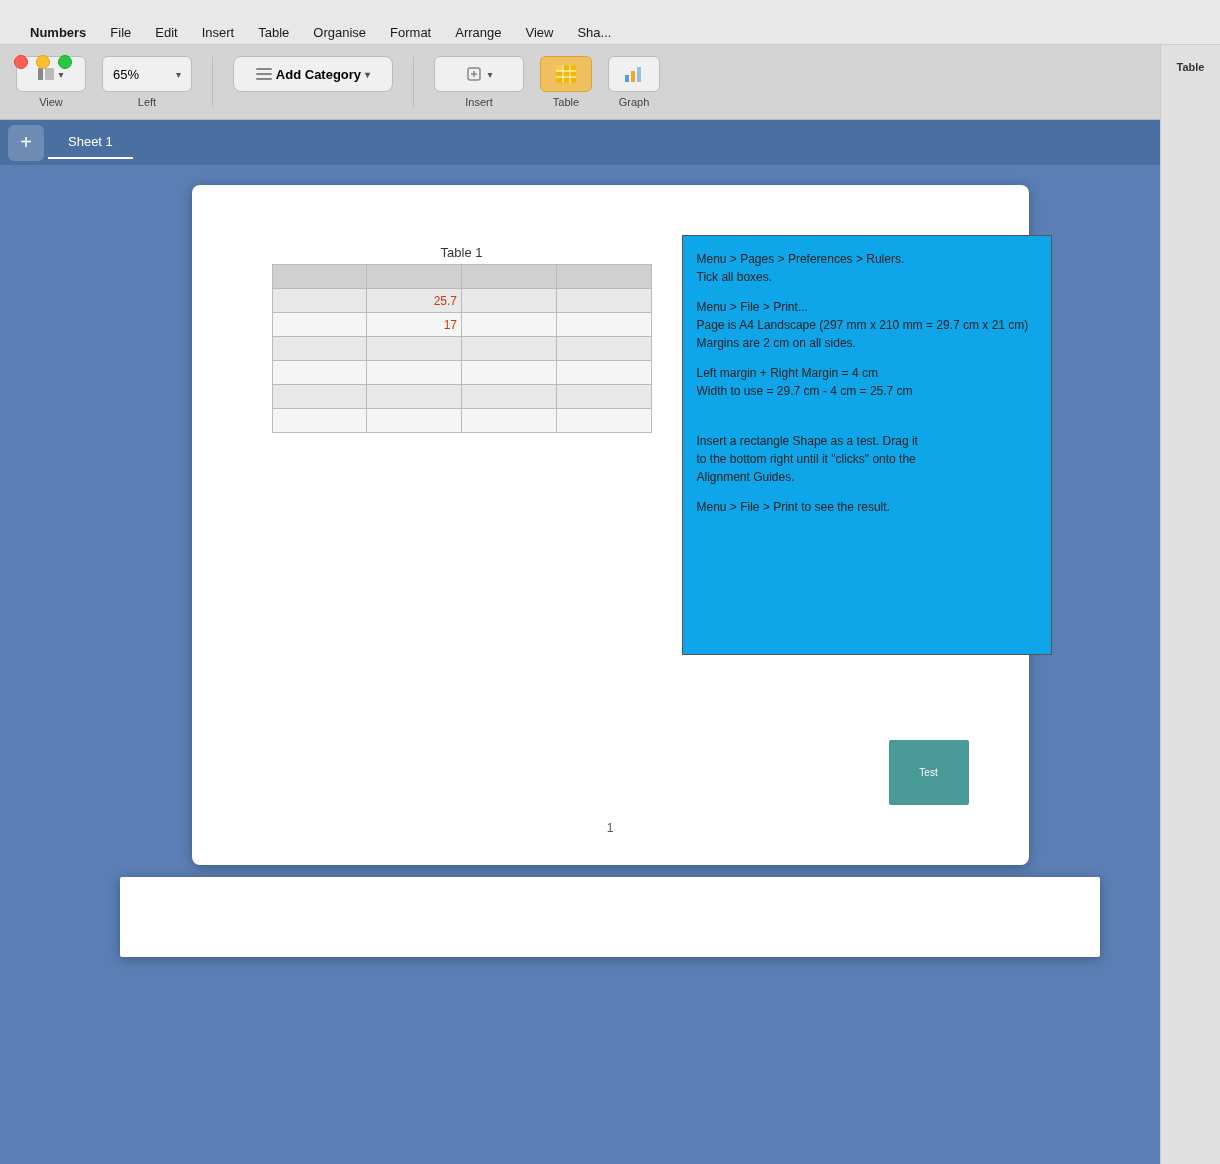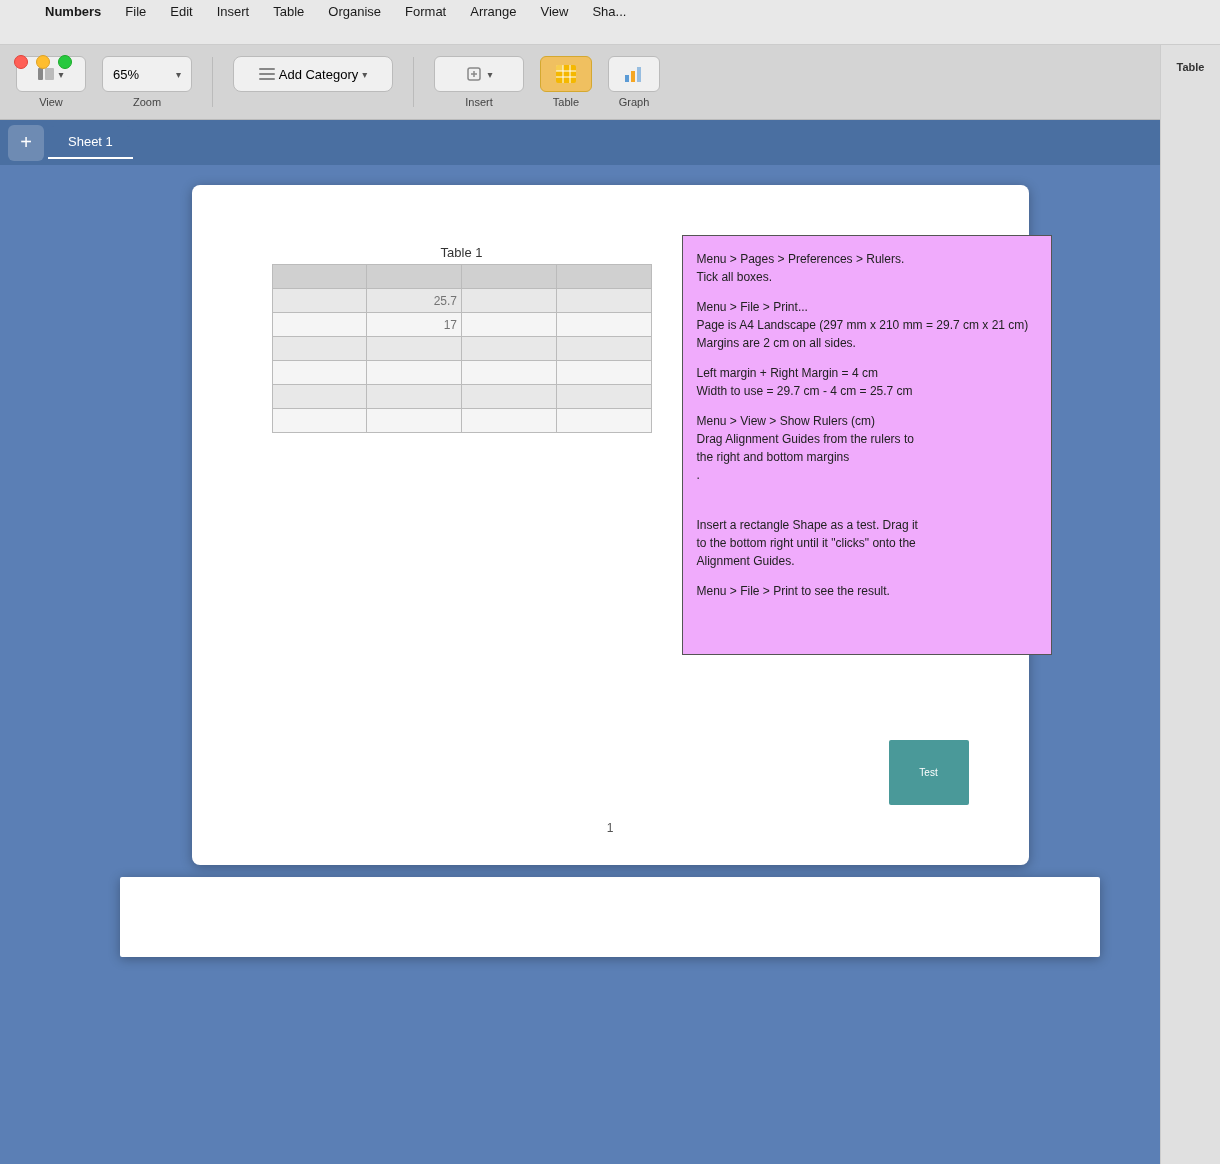--- a/index.html
+++ b/index.html
@@ -3,22 +3,22 @@
   <meta charset="utf-8">
   <style>
     * { margin: 0; padding: 0; box-sizing: border-box; }
     body { font-family: -apple-system, BlinkMacSystemFont, 'Helvetica Neue', Arial, sans-serif; background: #c8c8c8; width: 1220px; height: 1164px; overflow: hidden; }
 
     
     .menubar {
       background: #e8e8e8;
       height: 45px;
       display: flex;
-      align-items: flex-start;
-      padding: 0 23px;
+      align-items: flex-end;
+      padding: 0 8px;
       border-bottom: 1px solid #ccc;
       gap: 4px;
     }
     .menubar-apple {
       font-size: 18px;
       margin-right: 8px;
       color: #333;
     }
     .menubar-item {
       font-size: 13px;
@@ -92,20 +92,21 @@
       padding: 6px 10px;
     }
     .view-btn {
       min-width: 70px;
       justify-content: center;
     }
     .add-category-btn {
       min-width: 160px;
       justify-content: center;
       border-radius: 8px;
+      font-weight: bold;
     }
     .insert-btn {
       min-width: 90px;
       justify-content: center;
     }
 
     
     .sheet-tabs {
       background: #4a6fa1;
       height: 45px;
@@ -178,40 +179,40 @@
     .data-table {
       border-collapse: collapse;
       width: 380px;
     }
     .data-table td {
       border: 1px solid #bbb;
       height: 24px;
       width: 95px;
       padding: 0 4px;
       font-size: 12px;
-      color: #737373;
+      color: #c2410c;
     }
     .data-table tr:nth-child(odd) td { background: #f5f5f5; }
     .data-table tr:nth-child(even) td { background: #e8e8e8; }
     .data-table tr:first-child td { background: #d0d0d0; }
     .cell-number { text-align: right; }
 
     
     .text-box {
       position: absolute;
       top: 50px;
       left: 490px;
       width: 370px;
       min-height: 420px;
       border: 1.5px solid #555;
       padding: 14px;
       font-size: 12px;
       line-height: 1.5;
       color: #222;
-      background: #f0abfc;
+      background: #0ea5e9;
     }
     .text-box p { margin-bottom: 12px; }
     .text-box p:last-child { margin-bottom: 0; }
 
     
     .test-shape {
       position: absolute;
       bottom: 60px;
       right: 60px;
       width: 80px;
@@ -304,21 +305,21 @@
         <span style="font-size:10px; color:#555;">▾</span>
       </button>
       <span class="toolbar-label">View</span>
     </div>
 
     <div class="toolbar-group">
       <button class="toolbar-btn zoom-btn">
         <span>65%</span>
         <span style="font-size:10px; color:#555;">▾</span>
       </button>
-      <span class="toolbar-label">Zoom</span>
+      <span class="toolbar-label">Left</span>
     </div>
 
     <div class="toolbar-divider"></div>
 
     <div class="toolbar-group">
       <button class="toolbar-btn add-category-btn">
         <svg width="16" height="16" viewBox="0 0 16 16">
           <rect x="0" y="2" width="16" height="2" fill="#888" rx="1"></rect>
           <rect x="0" y="7" width="16" height="2" fill="#888" rx="1"></rect>
           <rect x="0" y="12" width="16" height="2" fill="#888" rx="1"></rect>
@@ -429,24 +430,20 @@
       </div>
 
       <div class="text-box" id="text-box-content">
       <p style="white-space: pre-wrap;">Menu &gt; Pages &gt; Preferences &gt; Rulers.
 Tick all boxes.</p>
           <p style="white-space: pre-wrap;">Menu &gt; File &gt; Print...
 Page is A4 Landscape (297 mm x 210 mm = 29.7 cm x 21 cm)
 Margins are 2 cm on all sides.</p>
           <p style="white-space: pre-wrap;">Left margin + Right Margin = 4 cm
 Width to use = 29.7 cm - 4 cm = 25.7 cm</p>
-          <p style="white-space: pre-wrap;">Menu &gt; View &gt; Show Rulers (cm)
-Drag Alignment Guides from the rulers to
-the right and bottom margins
-.</p>
           <p style="white-space: pre-wrap; margin-top: 32px;">Insert a rectangle Shape as a test. Drag it
 to the bottom right until it "clicks" onto the
 Alignment Guides.</p>
           <p style="white-space: pre-wrap;">Menu &gt; File &gt; Print to see the result.</p>
         </div>
 
       <div class="test-shape">
         <span>Test</span>
       </div>
 

